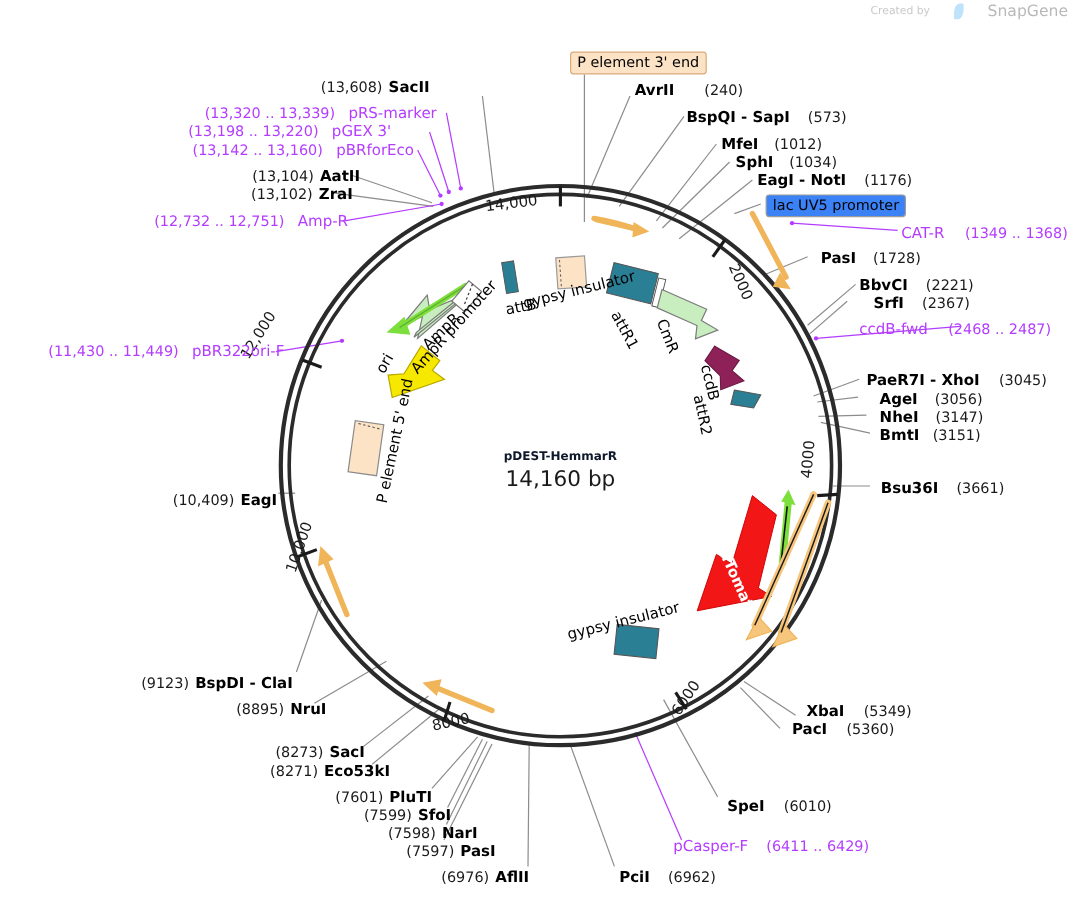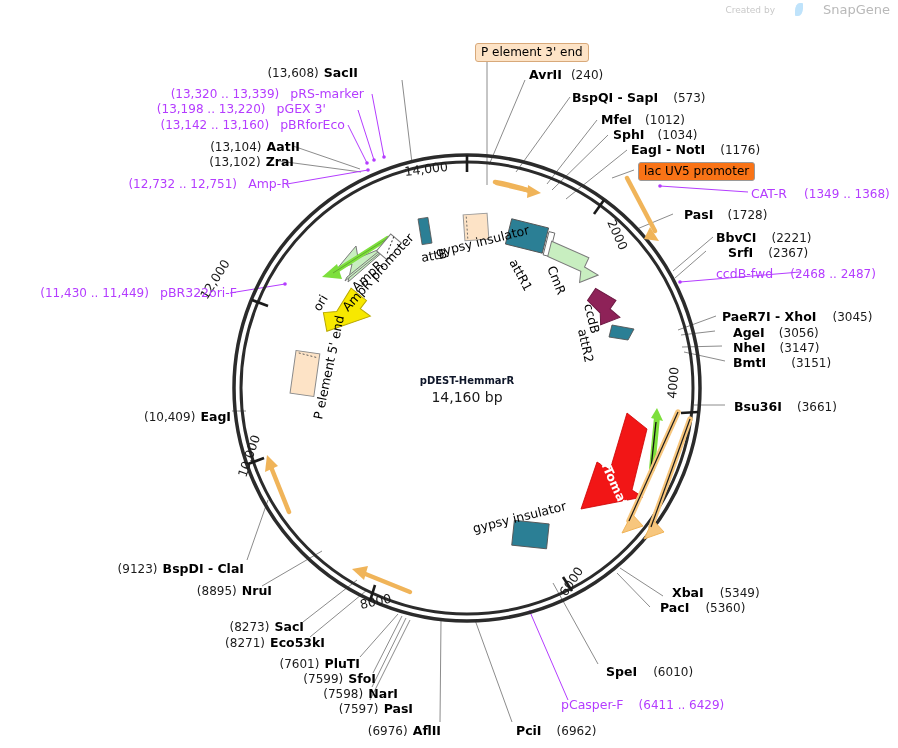--- a/index.html
+++ b/index.html
@@ -20,27 +20,27 @@
   .lbl{position:absolute;white-space:nowrap;line-height:1;}
   .enz{font-size:12.5px;font-weight:bold;color:#000;}
   .pos{font-size:12px;font-weight:normal;color:#1a1a1a;}
   .prim{font-size:12.5px;color:#b43cff;font-weight:normal;}
   .primpos{font-size:12px;color:#b43cff;}
   .right-lbl{text-align:left;}
   .left-lbl{text-align:right;}
 
   
   .boxlbl{position:absolute;white-space:nowrap;font-size:12px;
-    border:1px solid #9a9a9a;border-radius:3px;padding:1px 5px 2px 5px;background:#f97316;color:#000;}
+    border:1px solid #9a9a9a;border-radius:3px;padding:1px 5px 2px 5px;background:#3b82f6;color:#000;}
   .boxlbl.peach{background:#fde3c6;border-color:#d8a97a;}
 
   
   .pname{position:absolute;text-align:center;white-space:nowrap;}
   .pname .n{font-size:10px;font-weight:bold;color:#0f172a;}
-  .pname .bp{font-size:14px;color:#1a1a1a;margin-top:3px;}
+  .pname .bp{font-size:18px;color:#1a1a1a;margin-top:3px;}
 </style>
 </head>
 <body>
 
 <div class="wm">
   <span class="cb">Created by</span>
   <span class="leaf"></span>
   <span class="sg">SnapGene</span>
 </div>
 
@@ -289,21 +289,21 @@
   <span class="pos">(13,104)</span>
   <span class="enz">AatII</span>
 </div>
 <div class="lbl left-lbl" style="right:604px;top:153px;">
   <span class="pos">(13,102)</span>
   <span class="enz">ZraI</span>
 </div>
 
 <div class="lbl right-lbl" style="left:529px;top:66px;">
   <span class="enz">AvrII</span>
-  <span class="pos" style="margin-left:4px;">(240)</span>
+  <span class="pos" style="margin-left:20px;">(240)</span>
 </div>
 <div class="lbl right-lbl" style="left:572px;top:89px;">
   <span class="enz">BspQI - SapI</span>
   <span class="pos" style="margin-left:10px;">(573)</span>
 </div>
 <div class="lbl right-lbl" style="left:601px;top:111px;">
   <span class="enz">MfeI</span>
   <span class="pos" style="margin-left:8px;">(1012)</span>
 </div>
 <div class="lbl right-lbl" style="left:613px;top:126px;">
@@ -333,21 +333,21 @@
 <div class="lbl right-lbl" style="left:733px;top:324px;">
   <span class="enz">AgeI</span>
   <span class="pos" style="margin-left:9px;">(3056)</span>
 </div>
 <div class="lbl right-lbl" style="left:733px;top:339px;">
   <span class="enz">NheI</span>
   <span class="pos" style="margin-left:9px;">(3147)</span>
 </div>
 <div class="lbl right-lbl" style="left:733px;top:354px;">
   <span class="enz">BmtI</span>
-  <span class="pos" style="margin-left:20px;">(3151)</span>
+  <span class="pos" style="margin-left:6px;">(3151)</span>
 </div>
 <div class="lbl right-lbl" style="left:734px;top:398px;">
   <span class="enz">Bsu36I</span>
   <span class="pos" style="margin-left:10px;">(3661)</span>
 </div>
 <div class="lbl right-lbl" style="left:672px;top:584px;">
   <span class="enz">XbaI</span>
   <span class="pos" style="margin-left:11px;">(5349)</span>
 </div>
 <div class="lbl right-lbl" style="left:660px;top:599px;">

